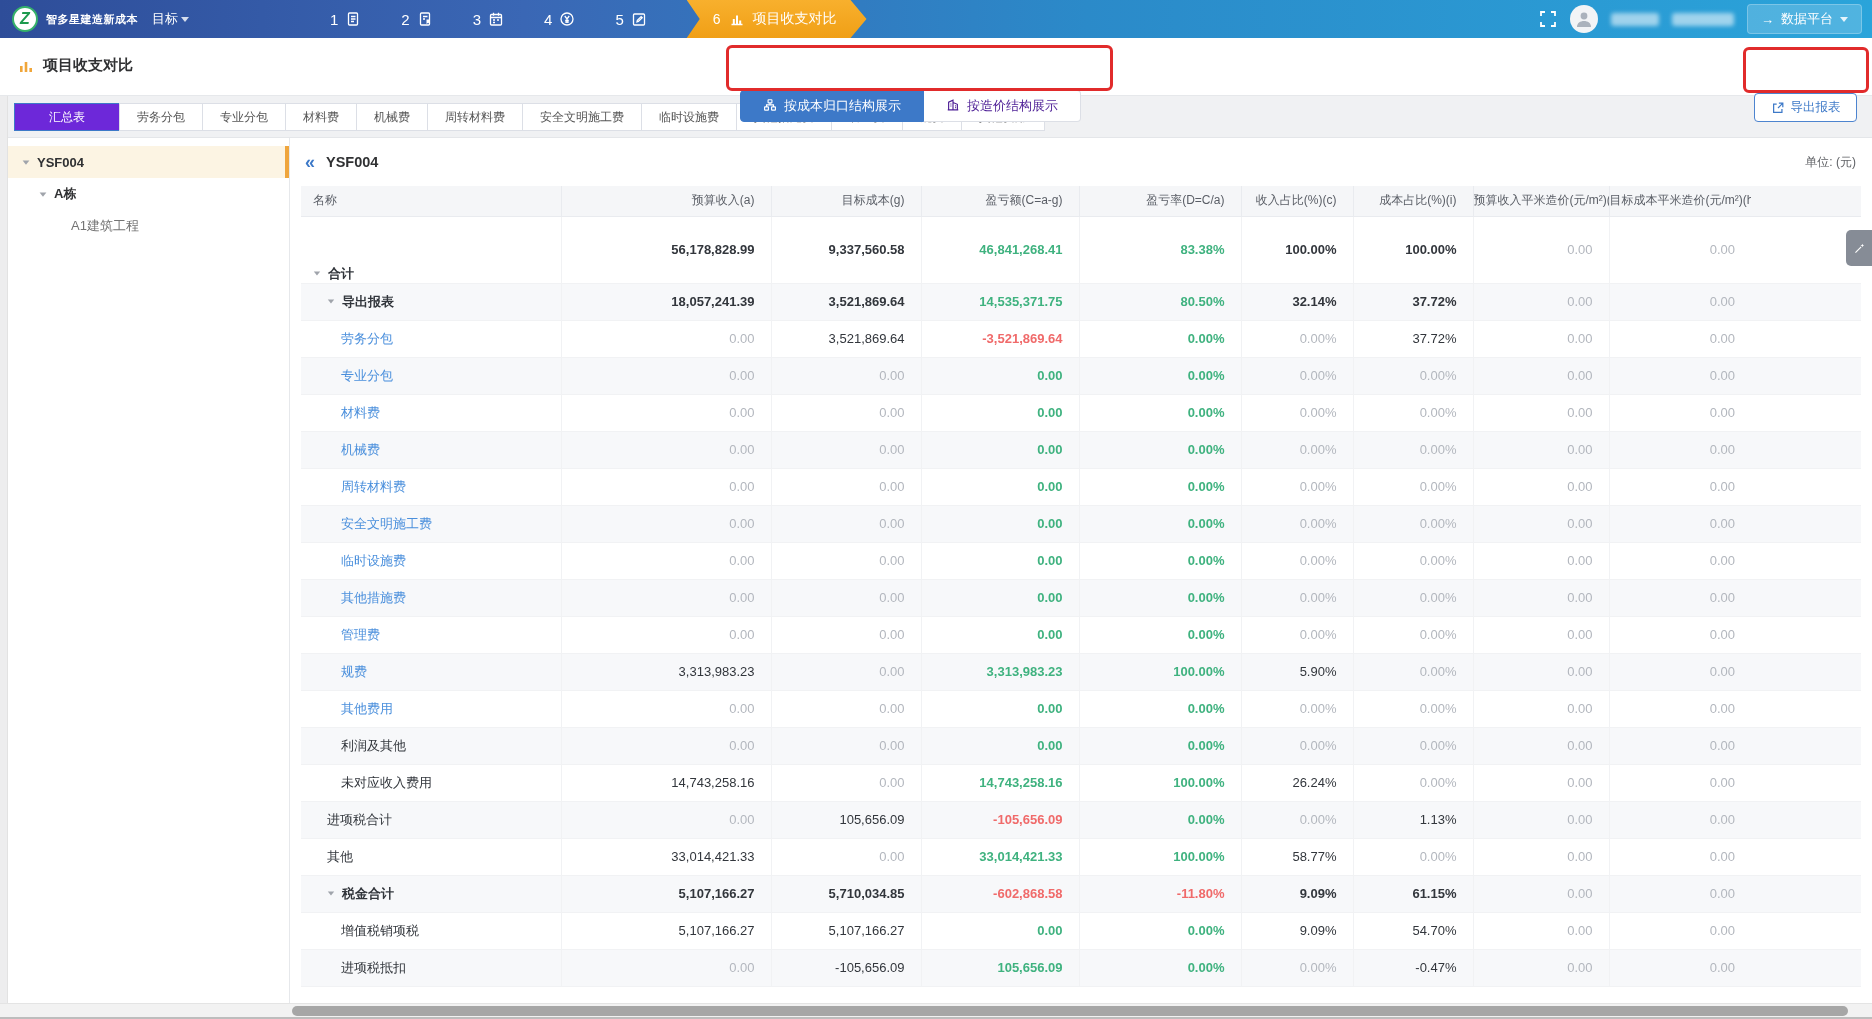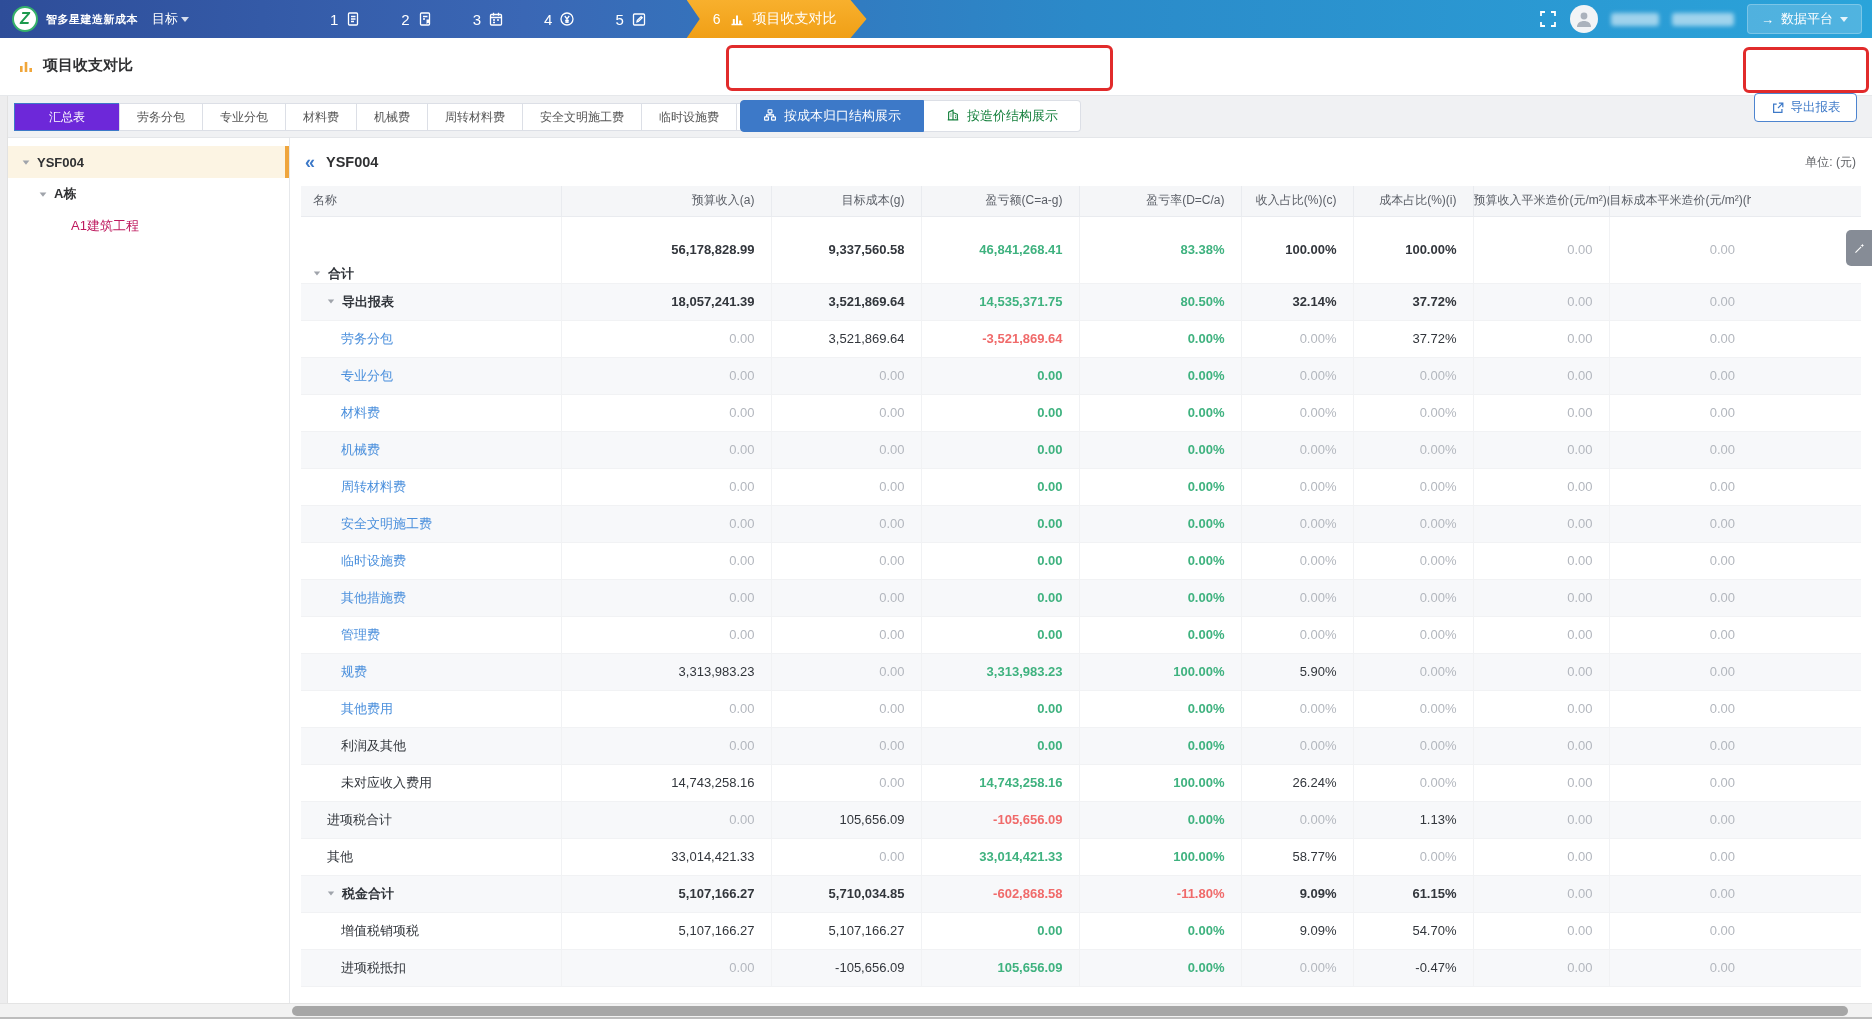--- a/index.html
+++ b/index.html
@@ -33,23 +33,23 @@
   .blurchip { height:13px; border-radius:3px; background:rgba(255,255,255,.55); filter:blur(2px); }
   .platform-btn { display:flex; align-items:center; gap:7px; background:rgba(255,255,255,.18);
     border:1px solid rgba(255,255,255,.25); color:#fff; font-size:13px; padding:5px 13px;
     border-radius:4px; cursor:pointer; }
 
   
   .headbar { position:absolute; top:38px; left:0; right:0; height:58px; background:#fff;
     border-bottom:1px solid #e6e8eb; z-index:4; }
   .page-title { position:absolute; left:18px; top:18px; display:flex; align-items:center; gap:9px;
     font-size:15px; font-weight:bold; color:#303133; }
-  .toggle-group { position:absolute; left:740px; top:62px; display:flex; }
+  .toggle-group { position:absolute; left:740px; top:52px; display:flex; }
   .toggle-btn { display:flex; align-items:center; gap:7px; height:32px; padding:0 22px; font-size:13px;
-    background:#fff; border:1px solid #dcdfe6; color:#15803d; cursor:pointer;
+    background:#fff; border:1px solid #dcdfe6; color:#4c1d95; cursor:pointer;
     font-family:inherit; }
   .toggle-btn:first-child { border-radius:4px 0 0 4px; }
   .toggle-btn:last-child { border-radius:0 4px 4px 0; border-left:none; }
   .toggle-btn.active { background:#3d79c8; border-color:#3d79c8; color:#fff; }
   .export-btn { position:absolute; left:1754px; top:55px; width:103px; height:29px;
     display:flex; align-items:center; justify-content:center; gap:6px; background:#fff;
     border:1px solid #4d84cf; color:#3d79c8; font-size:12.5px; border-radius:4px; cursor:pointer;
     font-family:inherit; }
   .anno-box { position:absolute; border:3px solid #e12b2b; border-radius:6px; z-index:10;
     pointer-events:none; background:transparent; }
@@ -66,21 +66,21 @@
 
   
   .gutter { position:absolute; left:0; top:96px; bottom:0; width:8px; background:#ededee;
     border-right:1px solid #e2e2e2; }
   .sidebar { position:absolute; left:8px; top:138px; bottom:16px; width:282px; background:#fff;
     border-right:1px solid #e6e8eb; padding-top:8px; overflow:hidden; }
   .tree-item { height:32px; display:flex; align-items:center; gap:7px; font-size:13px; color:#303133;
     cursor:pointer; }
   .tree-item .tri { color:#a0a4ab; transform:scale(.85); }
   .tree-item.lv0, .tree-item.lv1 { font-weight:bold; }
-  .tree-item.lv2 { color:#be185d; font-weight:normal; }
+  .tree-item.lv2 { color:#737373; font-weight:normal; }
   .tree-item.selected { background:#fcf4e3; border-right:4px solid #efa53d; }
 
   .main { position:absolute; left:291px; right:0; top:138px; bottom:16px; background:#fff;
     padding:0 10px; overflow:hidden; }
   .content-head { height:48px; display:flex; align-items:center; padding:0 6px 0 4px; }
   .collapse-ico { color:#3d79c8; font-size:18px; font-weight:bold; margin-right:11px; cursor:pointer;
     line-height:1; }
   .node-title { font-size:14.5px; font-weight:bold; color:#303133; }
   .unit-label { margin-left:auto; font-size:12px; color:#606266; }
 

